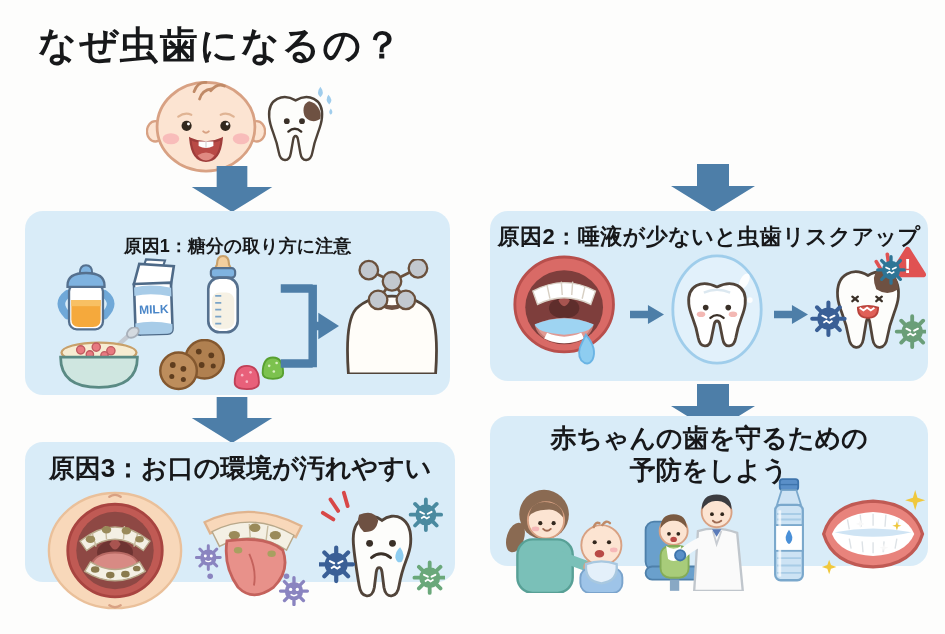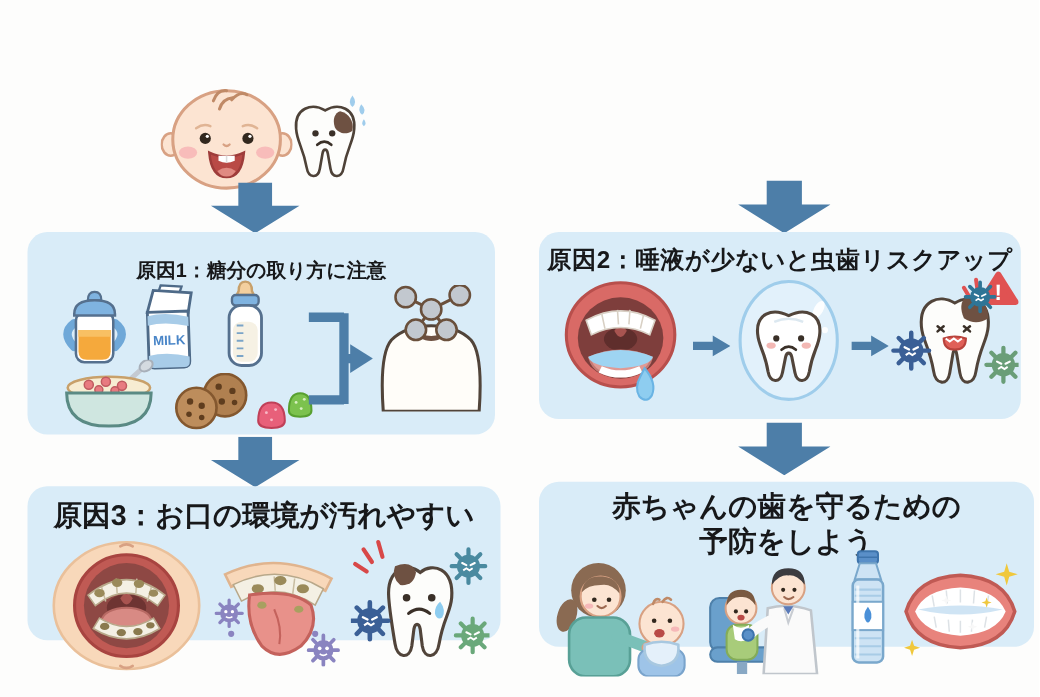--- a/index.html
+++ b/index.html
@@ -13,20 +13,21 @@
   .t2{top:11px;font-size:22px;letter-spacing:.5px;}
   .t3{top:9px;font-size:26px;}
   .t4{top:7px;font-size:26px;line-height:1.22;white-space:pre-line;}
   svg{display:block;}
 </style>
 </head>
 <body>
 
 <div class="canvas">
 
+  <div class="abs page-title" style="left:38px;top:20px;">なぜ虫歯になるの？</div>
 
   <svg class="abs" style="left:146px;top:74px;" width="120" height="99" viewBox="0 0 130 107">
     <ellipse cx="10" cy="62" rx="9" ry="11" fill="#fce4d2" stroke="#d8a183" stroke-width="2.5"></ellipse>
     <ellipse cx="120" cy="62" rx="9" ry="11" fill="#fce4d2" stroke="#d8a183" stroke-width="2.5"></ellipse>
     <ellipse cx="65" cy="57" rx="53" ry="48" fill="#fce4d2" stroke="#d8a183" stroke-width="3"></ellipse>
     <path d="M52 19 Q56 8 65 9" fill="none" stroke="#c08a67" stroke-width="3" stroke-linecap="round"></path>
     <path d="M70 18 Q78 9 85 13" fill="none" stroke="#c08a67" stroke-width="3" stroke-linecap="round"></path>
     <path d="M58 27 Q61 17 71 16" fill="none" stroke="#c08a67" stroke-width="3" stroke-linecap="round"></path>
     <path d="M35 46 Q42 41 49 44" fill="none" stroke="#e0b494" stroke-width="2.5" stroke-linecap="round"></path>
     <path d="M81 44 Q88 41 95 46" fill="none" stroke="#e0b494" stroke-width="2.5" stroke-linecap="round"></path>
@@ -295,21 +296,21 @@
       </g>
       <g transform="translate(116,94)">
         <path d="M11 0L16 0M7.8 7.8L11.3 11.3M0 11L0 16M-7.8 7.8L-11.3 11.3M-11 0L-16 0M-7.8 -7.8L-11.3 -11.3M0 -11L0 -16M7.8 -7.8L11.3 -11.3" stroke="#6aa87a" stroke-width="4" stroke-linecap="round"></path>
         <circle r="11" fill="#6aa87a"></circle>
         <path d="M-6 -3 L-2 -1 M6 -3 L2 -1" stroke="#fff" stroke-width="2" stroke-linecap="round"></path>
         <path d="M-5 4 L-2 2 L1 4 L4 2" fill="none" stroke="#fff" stroke-width="1.8"></path>
       </g>
     </svg>
   </div>
 
-  <div class="panel" style="left:490px;top:438px;width:438px;height:150px;padding-left:12px;">
+  <div class="panel" style="left:490px;top:416px;width:438px;height:150px;">
     <div class="panel-title t4">赤ちゃんの歯を守るための
 予防をしよう</div>
 
     <svg class="abs" style="left:14px;top:66px;" width="126" height="111" viewBox="0 0 132 116">
       <circle cx="42" cy="34" r="26" fill="#8a6a52"></circle>
       <ellipse cx="12" cy="58" rx="9" ry="16" fill="#8a6a52" transform="rotate(18 12 58)"></ellipse>
       <circle cx="44" cy="40" r="19" fill="#fce4d2" stroke="#d8a183" stroke-width="2"></circle>
       <path d="M26 36 Q28 19 46 21 Q62 23 62 37 Q54 27 44 29 Q32 29 26 36 Z" fill="#8a6a52"></path>
       <circle cx="38" cy="43" r="2.2" fill="#32281e"></circle>
         <circle cx="52" cy="43" r="2.2" fill="#32281e"></circle>

